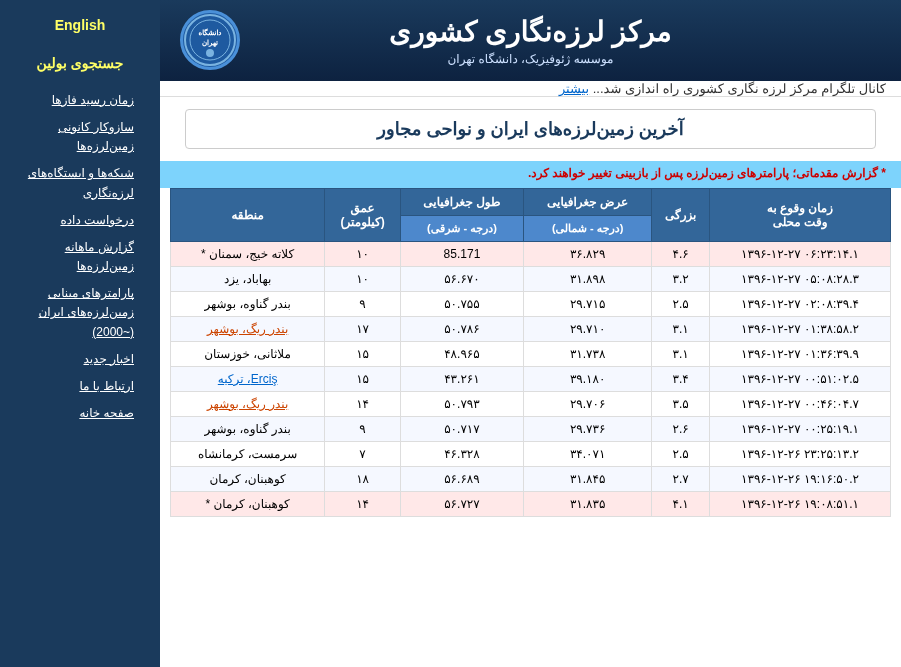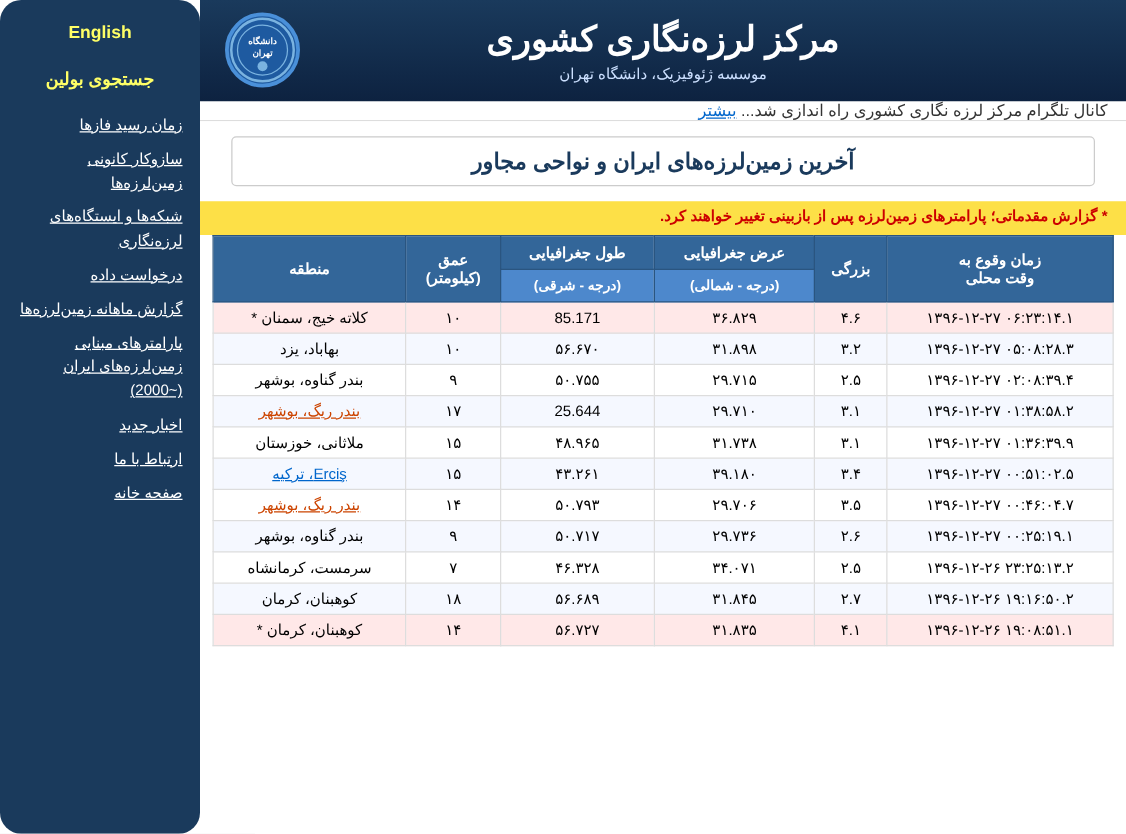--- a/index.html
+++ b/index.html
@@ -10,22 +10,21 @@
       width: 901px;
       min-height: 667px;
       background: #fff;
     }
 
     
     .sidebar {
       width: 160px;
       background: #1a3a5c;
       flex-shrink: 0;
-      padding: 10px 4px;
-      border-radius: 17px;
+      padding: 10px 16px;
     }
     .sidebar a {
       display: block;
       color: #fff;
       text-decoration: underline;
       font-size: 12px;
       padding: 4px 10px;
       text-align: right;
       line-height: 1.6;
       cursor: pointer;
@@ -123,21 +122,21 @@
       width: 100%;
       text-align: center;
     }
 
     
     .warning-msg {
       padding: 5px 15px 8px 15px;
       font-size: 12px;
       color: #333;
       text-align: right;
-      background: #fde047;
+      background: #7dd3fc;
     }
     .warning-msg span { color: #cc0000; font-weight: bold; }
 
     
     .table-container {
       padding: 0 10px 10px 10px;
       background: #fff;
       overflow-x: auto;
     }
     table {
@@ -258,21 +257,21 @@
               <td>۲.۵</td>
               <td colspan="2">۲۹.۷۱۵</td>
               <td colspan="2">۵۰.۷۵۵</td>
               <td>۹</td>
               <td>بندر گناوه، بوشهر</td>
             </tr>
             <tr>
               <td style="font-family: Tahoma, Arial; direction: ltr;">۱۳۹۶-۱۲-۲۷ ۰۱:۳۸:۵۸.۲</td>
               <td>۳.۱</td>
               <td colspan="2">۲۹.۷۱۰</td>
-              <td colspan="2">25.644</td>
+              <td colspan="2">۵۰.۷۸۶</td>
               <td>۱۷</td>
               <td style="color: rgb(204, 68, 0); cursor: pointer; text-decoration: underline;">بندر ریگ، بوشهر</td>
             </tr>
             <tr>
               <td style="font-family: Tahoma, Arial; direction: ltr;">۱۳۹۶-۱۲-۲۷ ۰۱:۳۶:۳۹.۹</td>
               <td>۳.۱</td>
               <td colspan="2">۳۱.۷۳۸</td>
               <td colspan="2">۴۸.۹۶۵</td>
               <td>۱۵</td>
               <td>ملاثانی، خوزستان</td>

